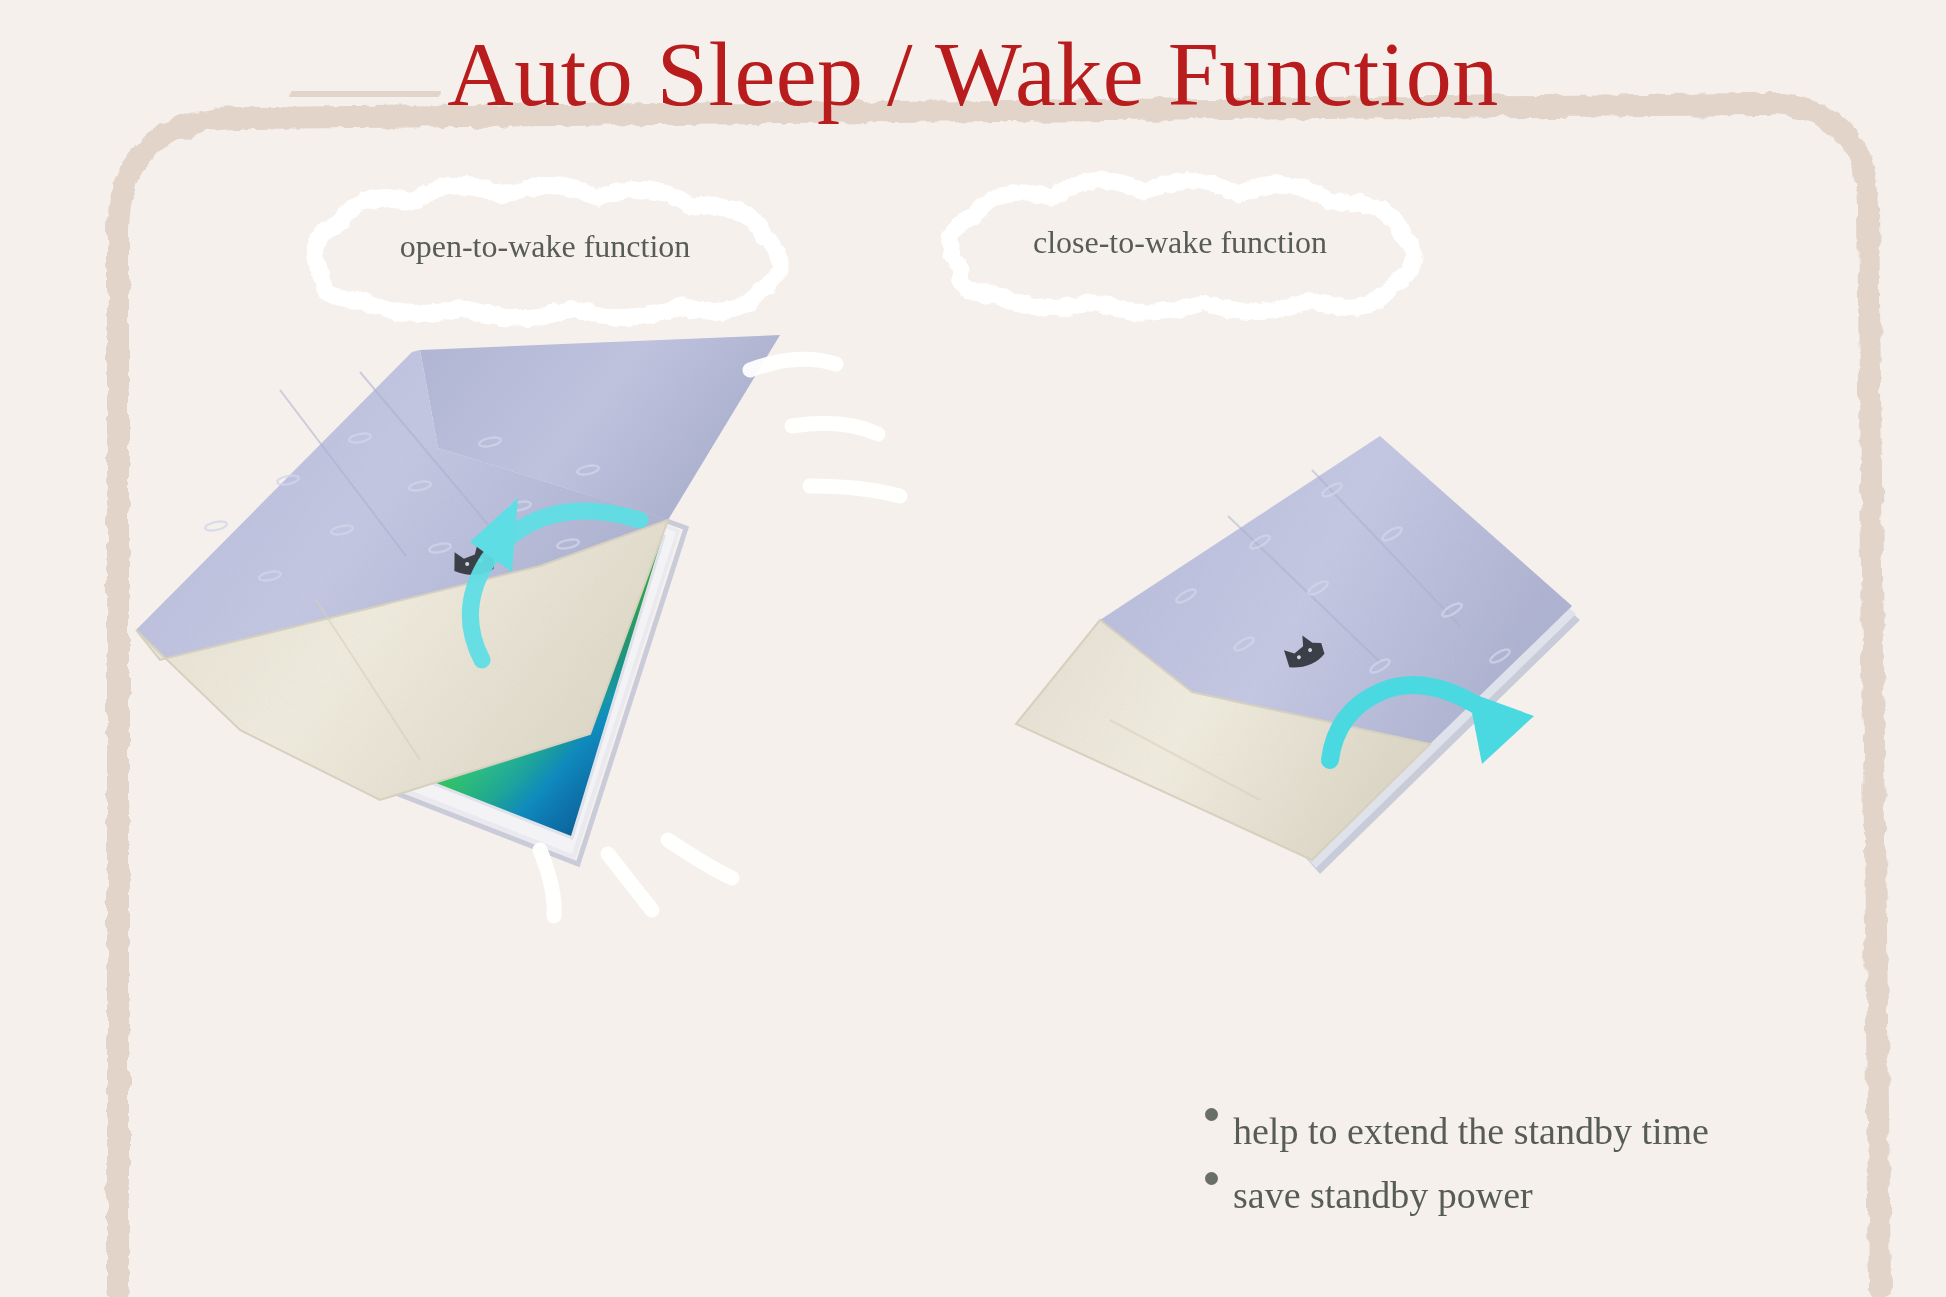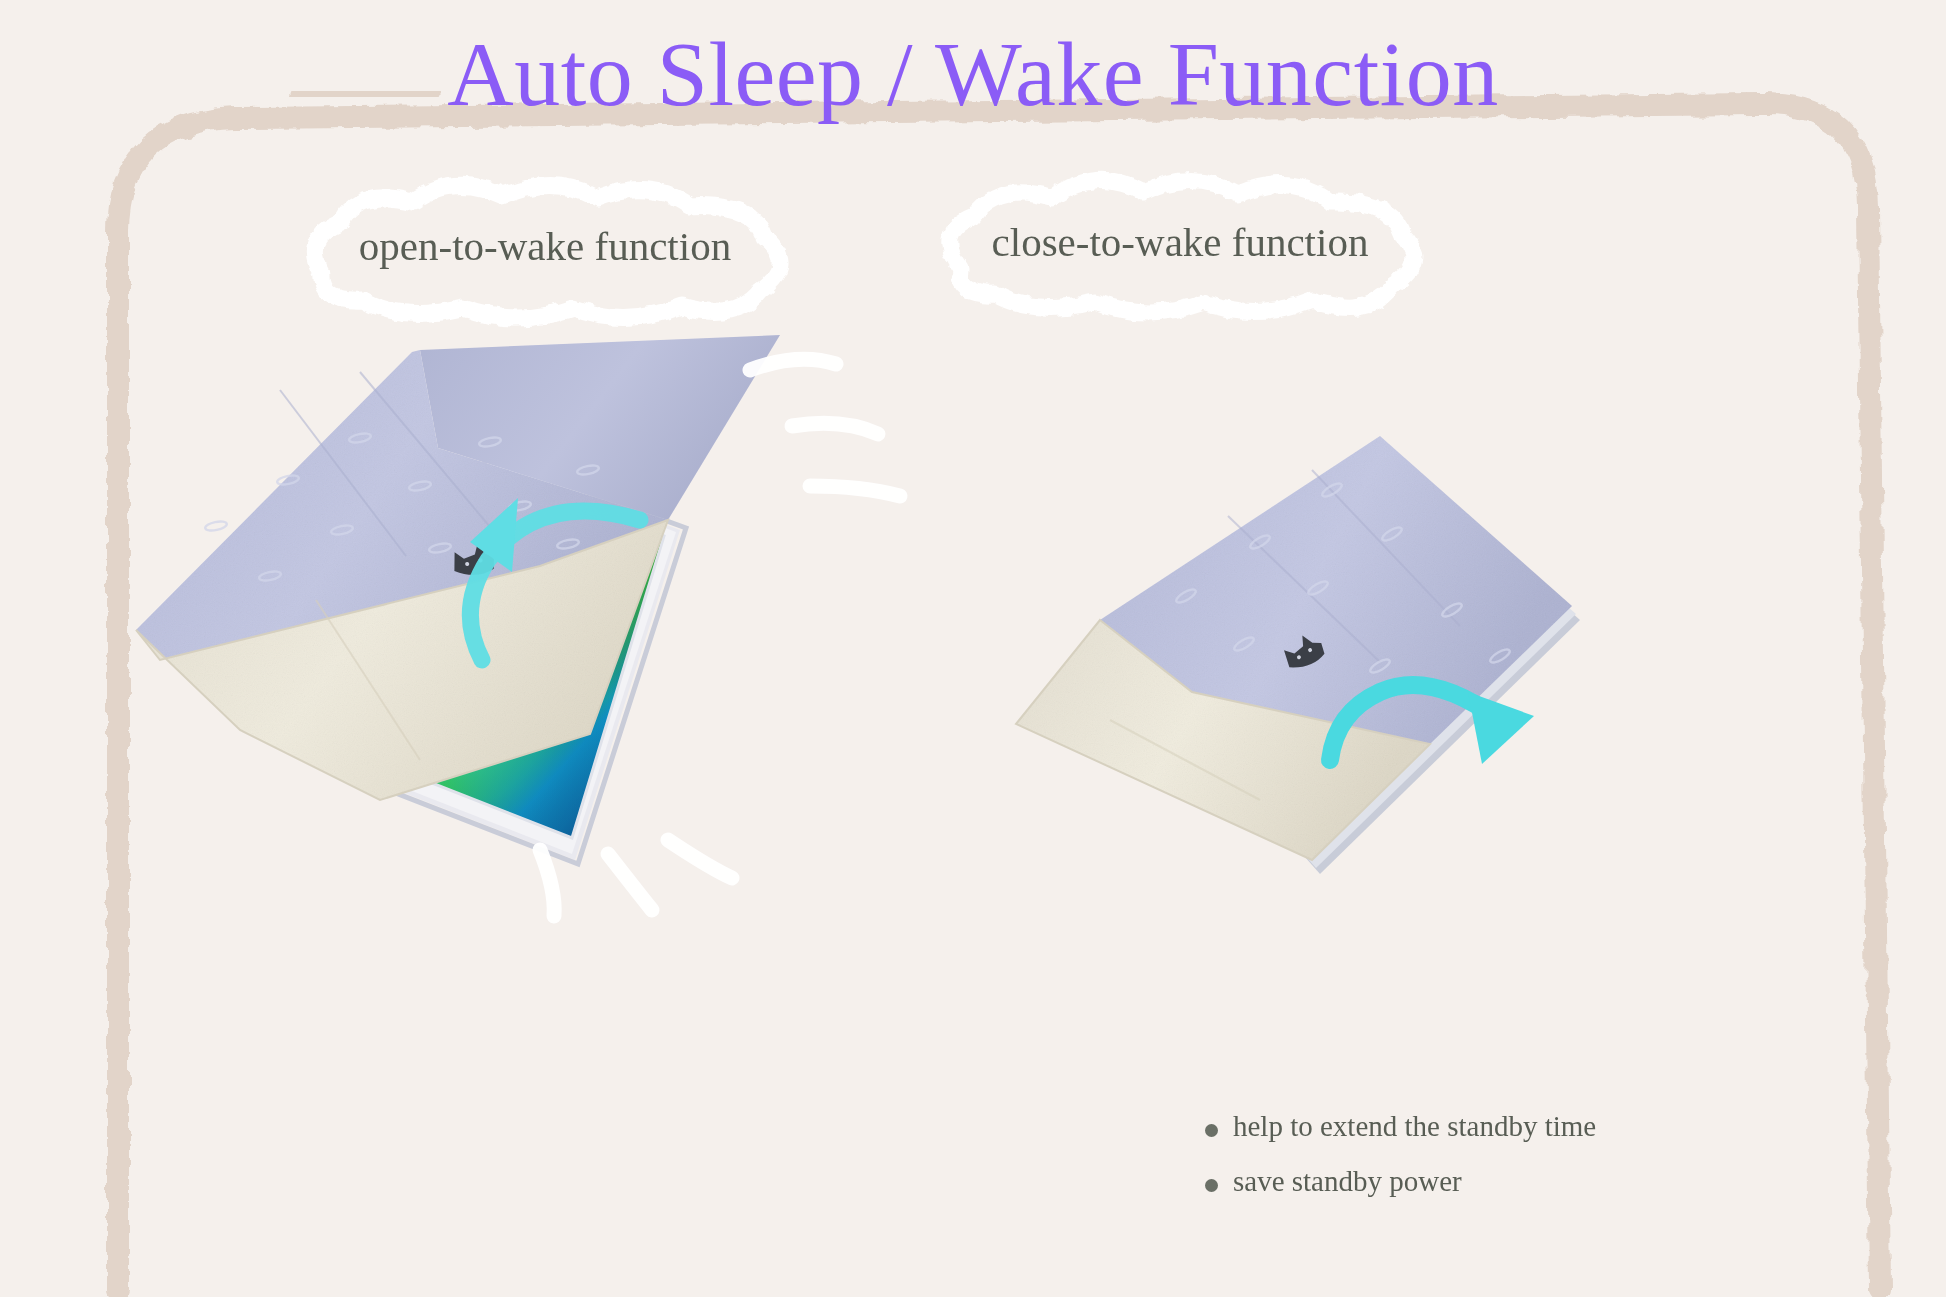--- a/index.html
+++ b/index.html
@@ -15,33 +15,33 @@
   
   .frame-wrap{position:absolute;inset:0;pointer-events:none;}
   .frame-wrap svg{width:100%;height:100%;display:block;}
 
   
   .title{
     position:absolute;left:0;right:0;top:26px;
     text-align:center;
     font-size:92px;
     line-height:1.05;
-    color:#8b5cf6;
+    color:#b91c1c;
     letter-spacing:.5px;
     font-family:"Liberation Serif", serif;
     white-space:nowrap;
   }
 
   
   .callout{position:absolute;}
   .callout svg{position:absolute;left:0;top:0;overflow:visible;}
   .callout .ctext{
     position:absolute;left:0;top:0;width:100%;height:100%;
     display:flex;align-items:center;justify-content:center;
-    color:#585d54;font-size:41px;
+    color:#585d54;font-size:32px;
     font-family:"Liberation Serif", serif;
     white-space:nowrap;
   }
   #callout-left{left:285px;top:176px;width:520px;height:140px;}
   #callout-right{left:920px;top:172px;width:520px;height:140px;}
 
   
   .tablet-scene{position:absolute;}
 
   
@@ -51,22 +51,22 @@
 
   .scene-svg{position:absolute;left:0;top:0;overflow:visible;}
 
   
   .benefits{
     position:absolute;left:1205px;top:1112px;
     color:#585d54;
     font-family:"Liberation Serif", serif;
   }
   .benefit-row{
-    display:flex;align-items:flex-end;
-    font-size:29px;line-height:1;
+    display:flex;align-items:flex-start;
+    font-size:38px;line-height:1;
     margin-bottom:26px;
     white-space:nowrap;
   }
   .benefit-dot{
     width:13px;height:13px;border-radius:50%;
     background:#6a6f66;margin-right:15px;flex:none;
     position:relative;top:-4px;
   }
 </style>
 </head>

